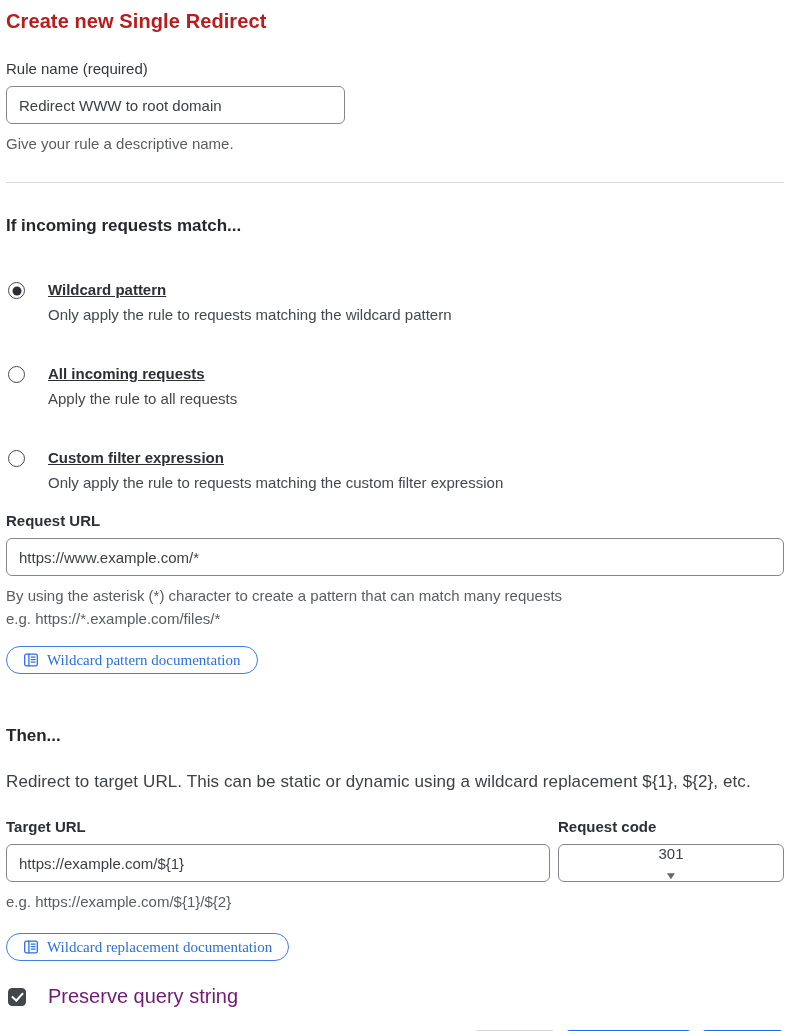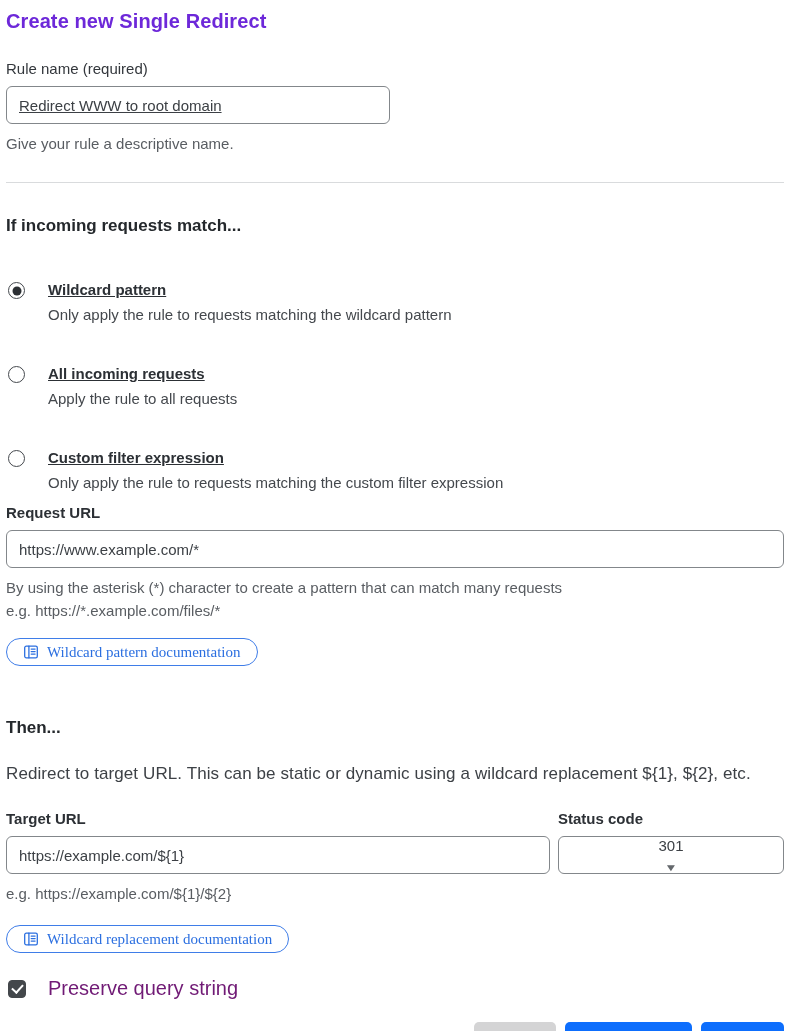--- a/index.html
+++ b/index.html
@@ -8,21 +8,21 @@
     width: 790px;
     min-height: 1031px;
     font-family: "Liberation Sans", sans-serif;
     color: #3a3e43;
   }
   .page { padding: 6px 6px 0 6px; }
 
   h1.page-title {
     font-size: 20px;
     font-weight: 700;
-    color: #6d28d9;
+    color: #b91c1c;
     margin-top: 4px;
     letter-spacing: .1px;
   }
 
   .field-label {
     display: block;
     font-size: 15px;
     color: #33373c;
     margin-top: 27px;
   }
@@ -34,21 +34,21 @@
     height: 38px;
     border: 1px solid #83878b;
     border-radius: 6px;
     padding: 0 12px;
     font-family: "Liberation Sans", sans-serif;
     font-size: 15px;
     color: #3c4045;
     background: #fff;
     outline: none;
   }
-  .w-rule { width: 384px; text-decoration: underline; }
+  .w-rule { width: 339px; }
   .w-full { width: 100%; }
 
   .help {
     font-size: 15px;
     color: #595d62;
     margin-top: 8px;
     line-height: 23px;
   }
   .help.wrap { max-width: 560px; }
 
@@ -250,21 +250,21 @@
       <span class="radio"></span>
       <div class="radio-texts">
         <div class="radio-label">Custom filter expression</div>
         <div class="radio-desc">Only apply the rule to requests matching the custom filter expression</div>
       </div>
     </div>
 
   </div>
 
   <div>
-    <label class="field-label bold" style="margin-top:12px">Request URL</label>
+    <label class="field-label bold" style="margin-top:20px">Request URL</label>
     <input class="text-input w-full" type="text" value="https://www.example.com/*" style="">
     <div class="help wrap">By using the asterisk (*) character to create a pattern that can match many requests e.g. https://*.example.com/files/*</div>
   </div>
 
   <button class="pill-button">
     <svg viewBox="0 0 16 16" width="16" height="16" fill="none" stroke="currentColor" stroke-width="1.3" stroke-linecap="round">
       <rect x="1.7" y="2.2" width="12.6" height="11.6" rx="1.6"></rect>
       <line x1="5.9" y1="2.2" x2="5.9" y2="13.8"></line>
       <line x1="8.2" y1="5.1" x2="12.1" y2="5.1"></line>
       <line x1="8.2" y1="7.6" x2="12.1" y2="7.6"></line>
@@ -276,21 +276,21 @@
   <h2 class="section-heading h-then">Then...</h2>
 
   <p class="then-desc">Redirect to target URL. This can be static or dynamic using a wildcard replacement ${1}, ${2}, etc.</p>
 
   <div class="io-row">
     <div class="io-col-target">
       <label class="field-label bold" style="margin-top:26px">Target URL</label>
       <input class="text-input w-full" type="text" value="https://example.com/${1}" style="">
     </div>
     <div class="io-col-status">
-      <label class="field-label bold" style="margin-top:26px">Status code</label>
+      <label class="field-label bold" style="margin-top:26px">Request code</label>
       <div class="select-box">
         <span>301</span>
         <span class="select-caret">▼</span>
       </div>
     </div>
   </div>
 
   <div class="help">e.g. https://example.com/${1}/${2}</div>
 
   <button class="pill-button" style="margin-top:20px">

